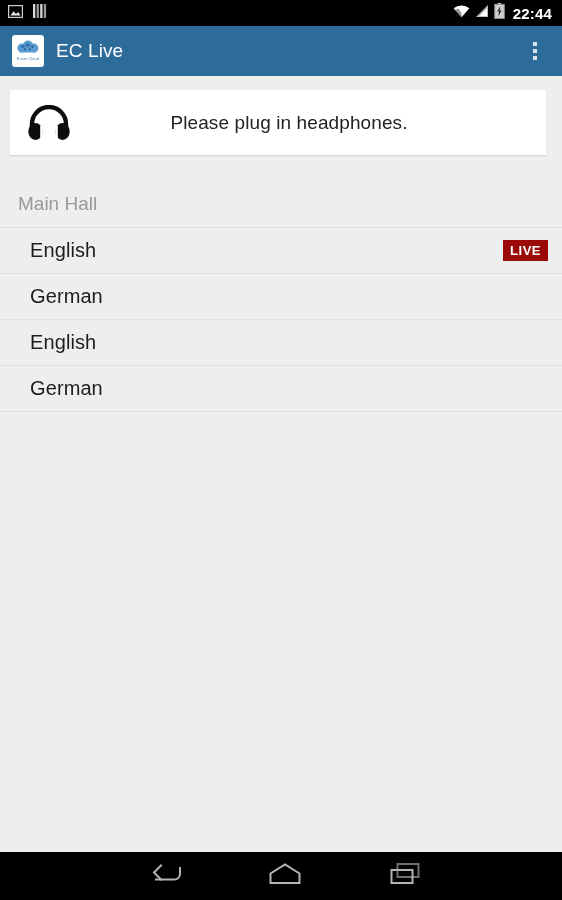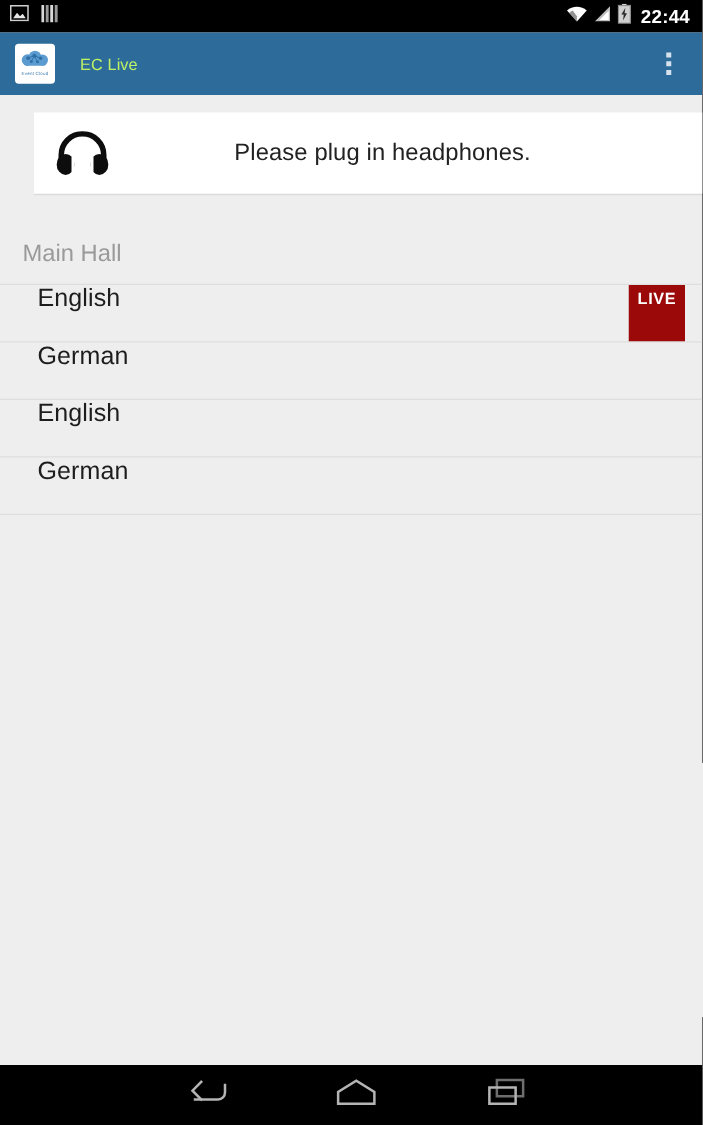--- a/index.html
+++ b/index.html
@@ -76,23 +76,23 @@
     overflow: hidden;
   }
   .app-logo .logo-sub {
     font-size: 3.6px;
     color: #3a78ab;
     letter-spacing: 0.2px;
     line-height: 5px;
     margin-top: 0px;
   }
   .app-title {
-    color: #bef264;
-    font-size: 13px;
-    margin-left: 20px;
+    color: #ffffff;
+    font-size: 19px;
+    margin-left: 12px;
     letter-spacing: 0.1px;
   }
   .overflow-menu {
     margin-left: auto;
     width: 34px;
     height: 46px;
     display: flex;
     flex-direction: column;
     align-items: center;
     justify-content: center;
@@ -103,21 +103,21 @@
     display: block;
     width: 4px;
     height: 4px;
     background: #d6e3ee;
   }
 
   
   .notice-card {
     position: absolute;
     top: 90px;
-    left: 27px;
+    left: 10px;
     width: 536px;
     height: 65px;
     background: #ffffff;
     box-sizing: border-box;
     display: flex;
     align-items: center;
     box-shadow: 0 1px 1px rgba(0,0,0,0.10);
   }
   .notice-icon {
     width: 78px;
@@ -148,20 +148,21 @@
     align-items: center;
     padding-left: 18px;
     box-sizing: border-box;
     font-size: 19px;
     color: #9a9a9a;
     border-bottom: 1px solid #dedede;
   }
   .list-row {
     height: 46px;
     display: flex;
+    align-items: center;
     padding: 0 14px 0 30px;
     box-sizing: border-box;
     border-bottom: 1px solid #dedede;
     cursor: pointer;
   }
   .list-row-label {
     font-size: 20px;
     color: #1d1d1d;
     letter-spacing: 0.1px;
   }

